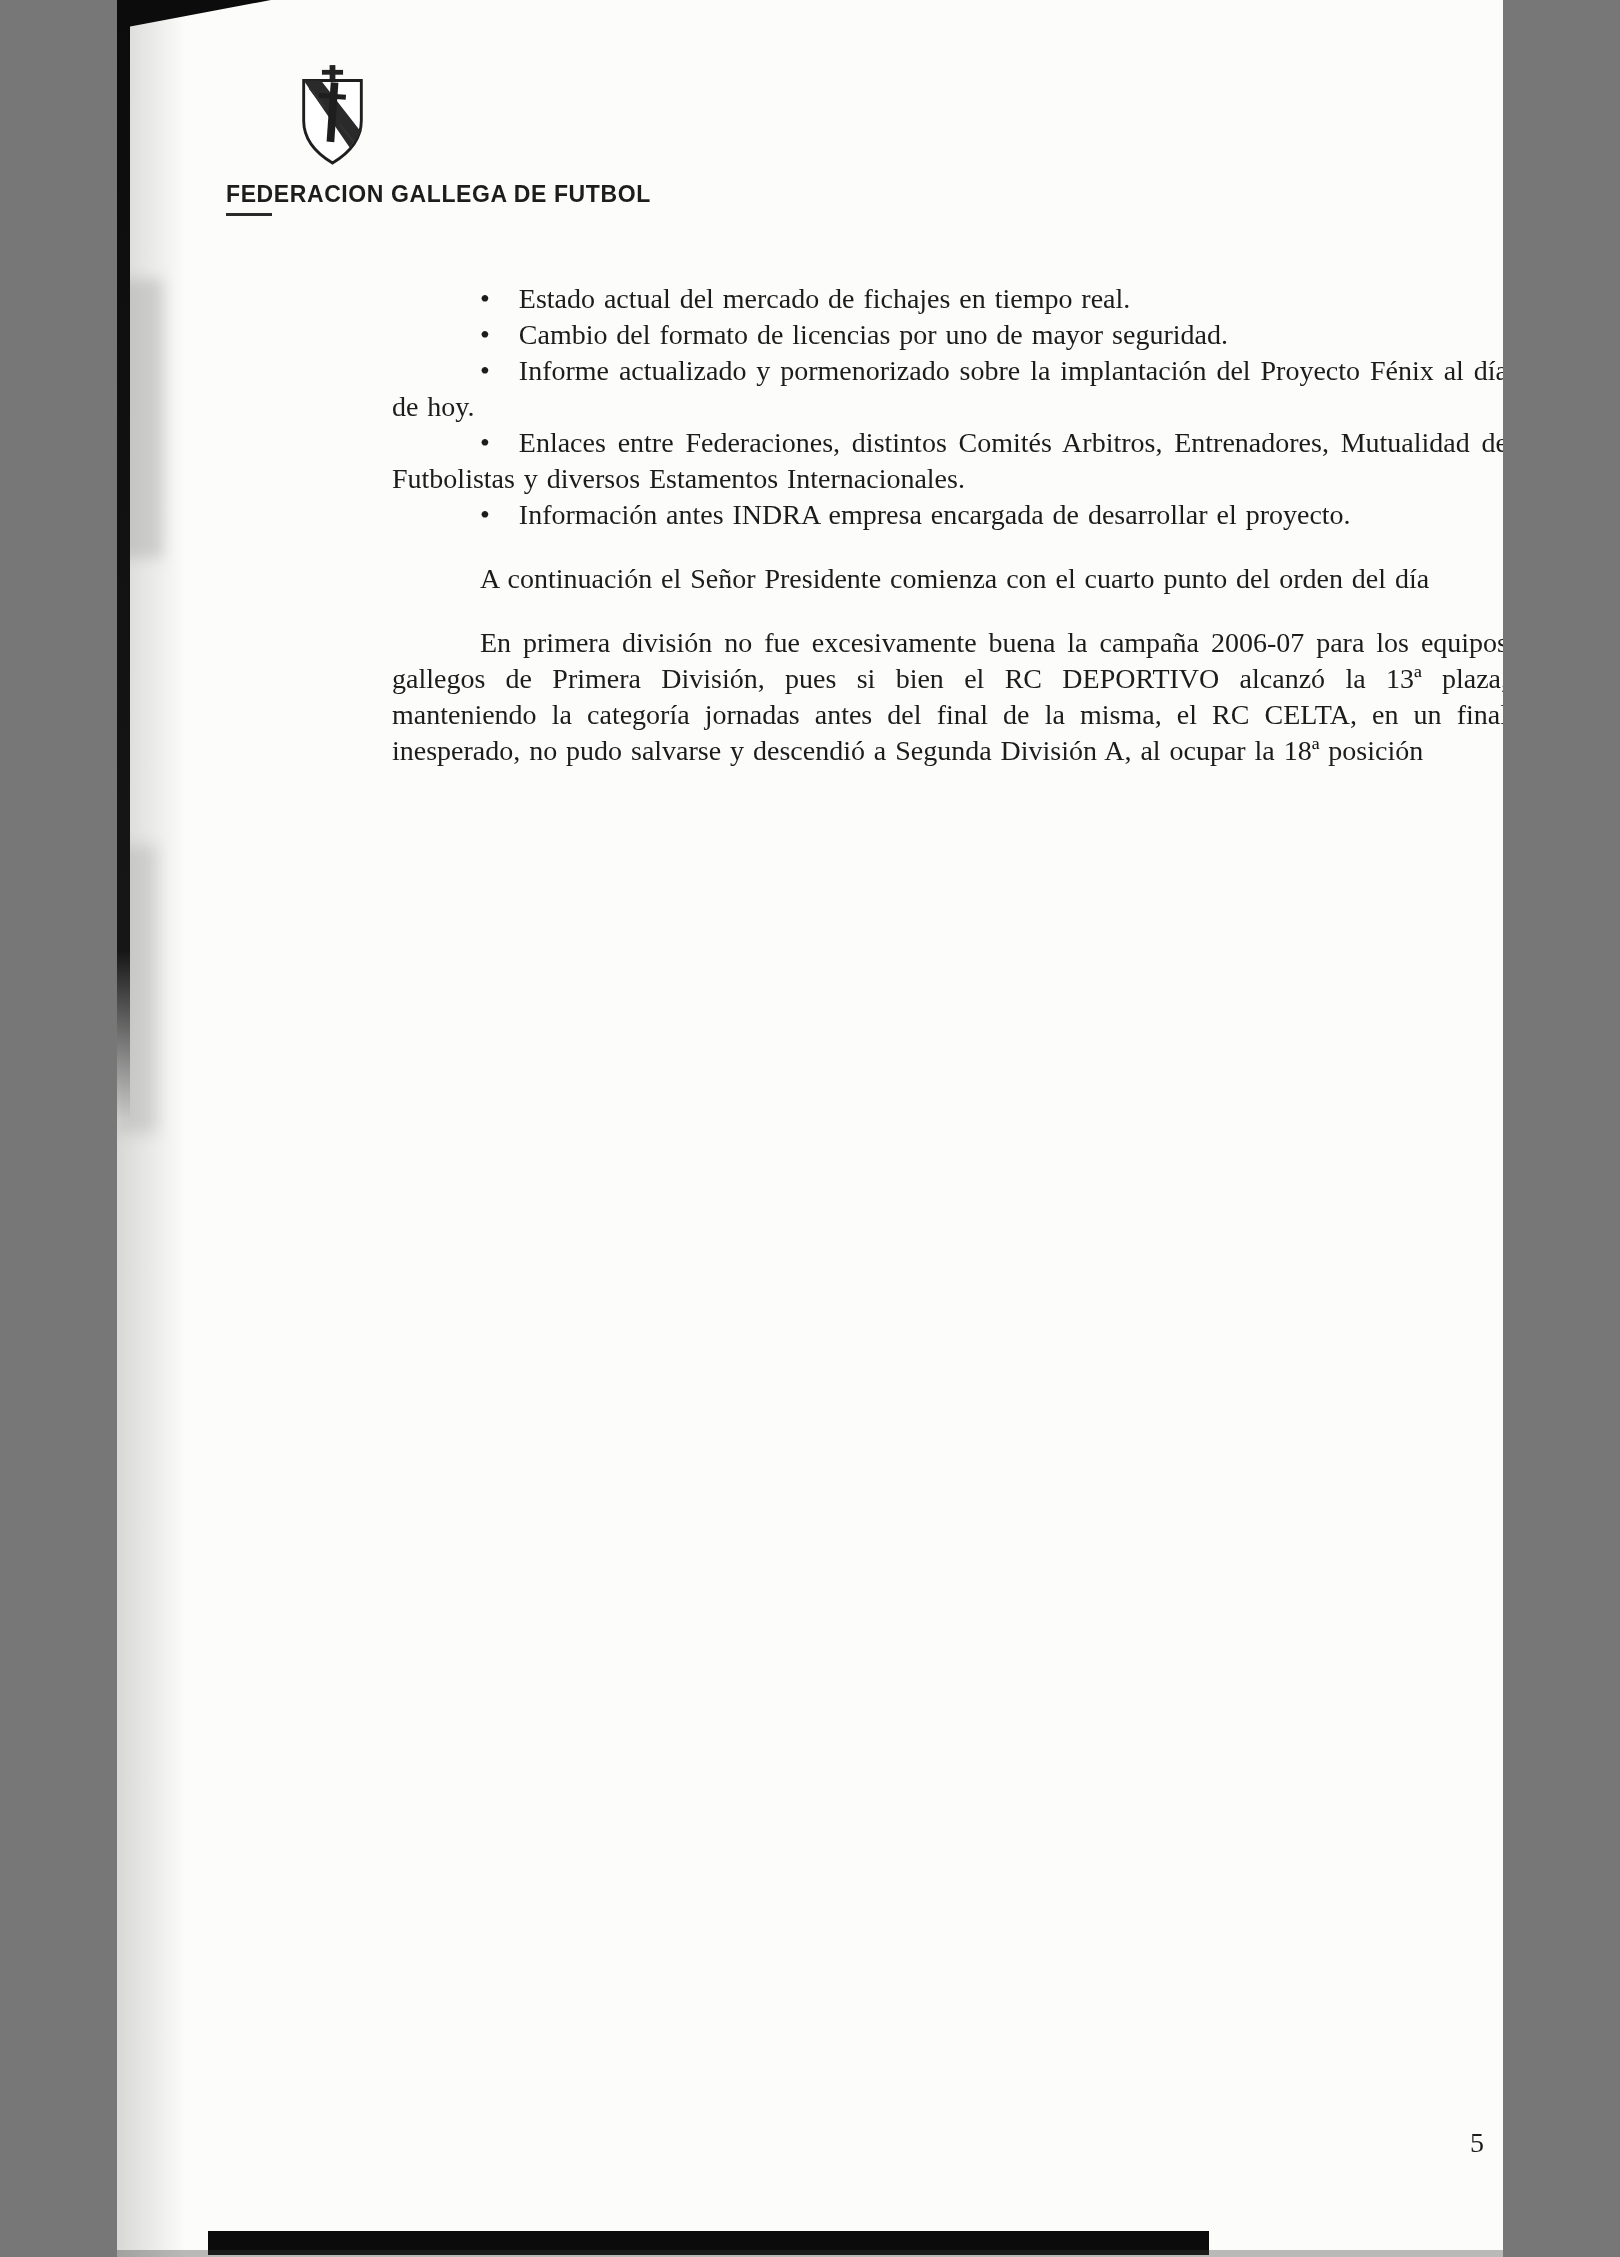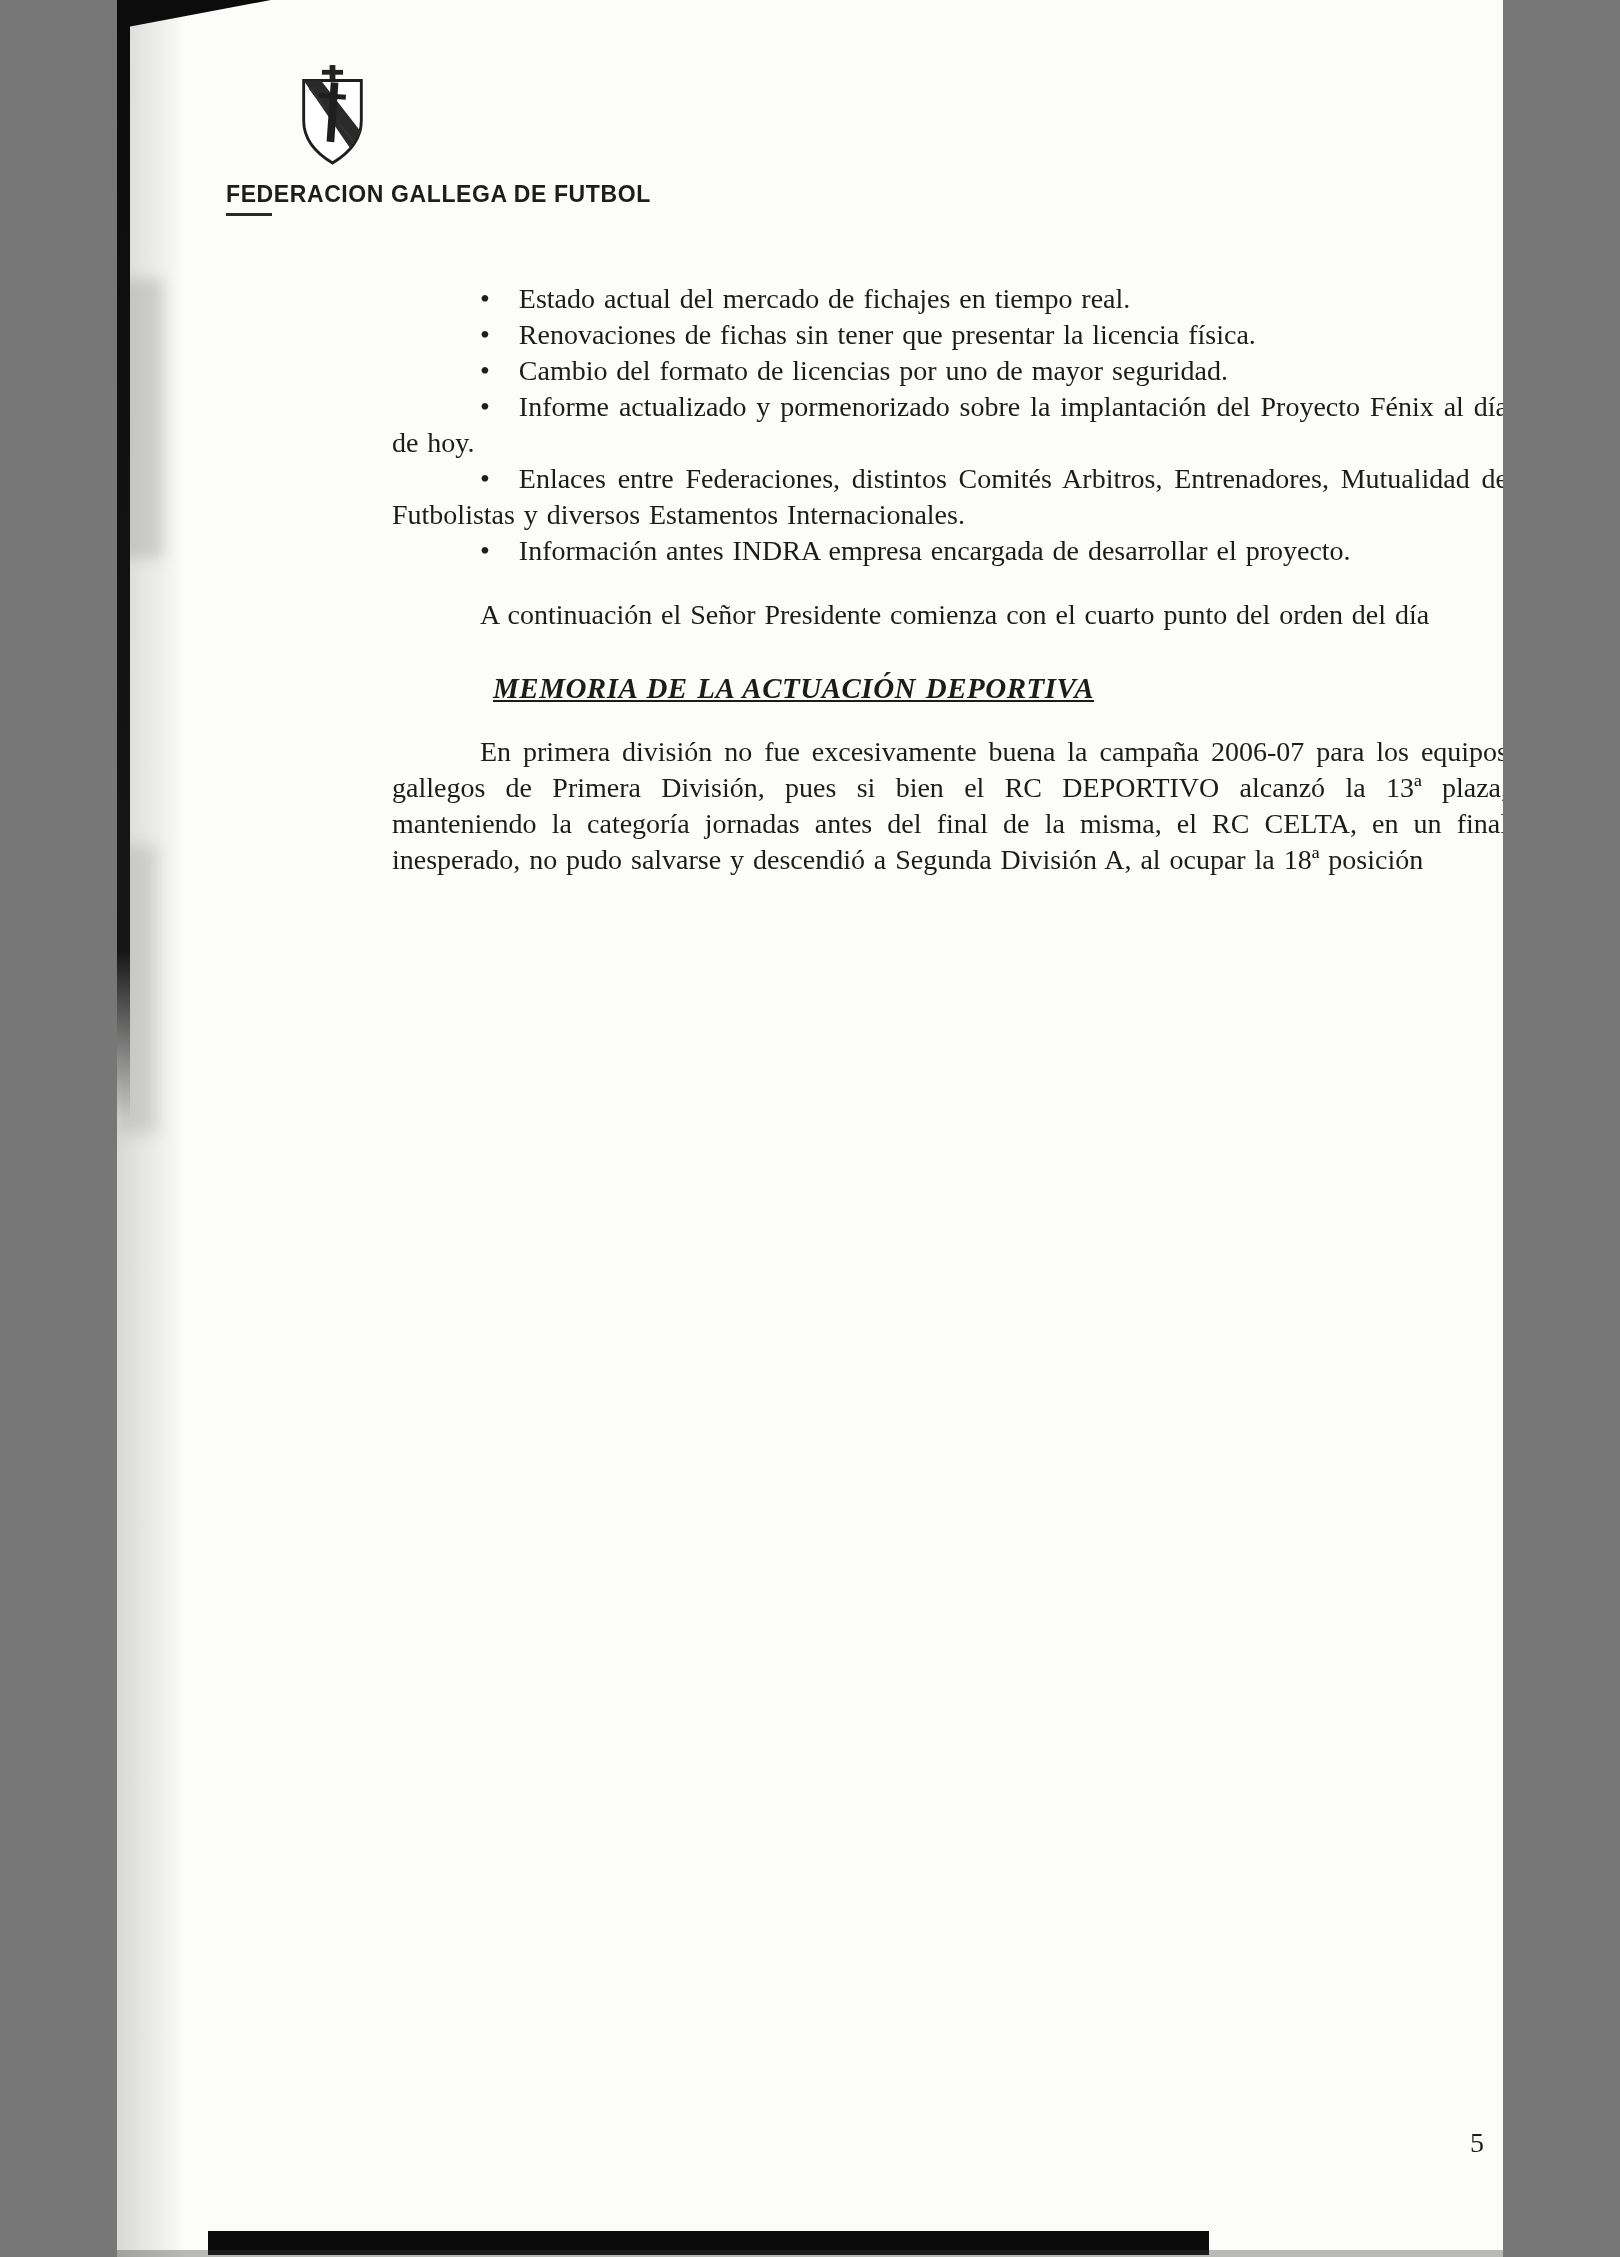--- a/index.html
+++ b/index.html
@@ -132,36 +132,34 @@
       </svg>
     </div>
     <div class="org-name">FEDERACION GALLEGA DE FUTBOL</div>
     <div class="org-underline"></div>
   </div>
 
   <main class="content">
 
     <p class="bullet-item"><span>•</span><span class="bullet-gap"></span><span>Estado actual del mercado de fichajes en tiempo real.</span></p>
 
-    <p class="bullet-item"><span>•</span><span class="bullet-gap"></span><span>Renovaciones de fichas sin tener que presentar la licencia física.</span></p>
 
     <p class="bullet-item"><span>•</span><span class="bullet-gap"></span><span>Cambio del formato de licencias por uno de mayor seguridad.</span></p>
 
 
 
     <p class="bullet-item"><span>•</span><span class="bullet-gap"></span><span>Informe actualizado y pormenorizado sobre la implantación del Proyecto Fénix al día de hoy.</span></p>
 
     <p class="bullet-item"><span>•</span><span class="bullet-gap"></span><span>Enlaces entre Federaciones, distintos Comités Arbitros, Entrenadores, Mutualidad de Futbolistas y diversos Estamentos Internacionales.</span></p>
 
     <p class="bullet-item"><span>•</span><span class="bullet-gap"></span><span>Información antes INDRA empresa encargada de desarrollar el proyecto.</span></p>
 
 
     <p class="para">A continuación el Señor Presidente comienza con el cuarto punto del orden del día</p>
 
-    <h2 class="heading">MEMORIA DE LA ACTUACIÓN DEPORTIVA</h2>
 
     <p class="para after-heading">En primera división no fue excesivamente buena la campaña 2006-07 para los equipos gallegos de Primera División, pues si bien el RC DEPORTIVO alcanzó la 13ª plaza, manteniendo la categoría jornadas antes del final de la misma, el RC CELTA, en un final inesperado, no pudo salvarse y descendió a Segunda División A, al ocupar la 18ª posición</p>
 
 
   </main>
 
   <div class="page-number">5</div>
 
 </div>
 

